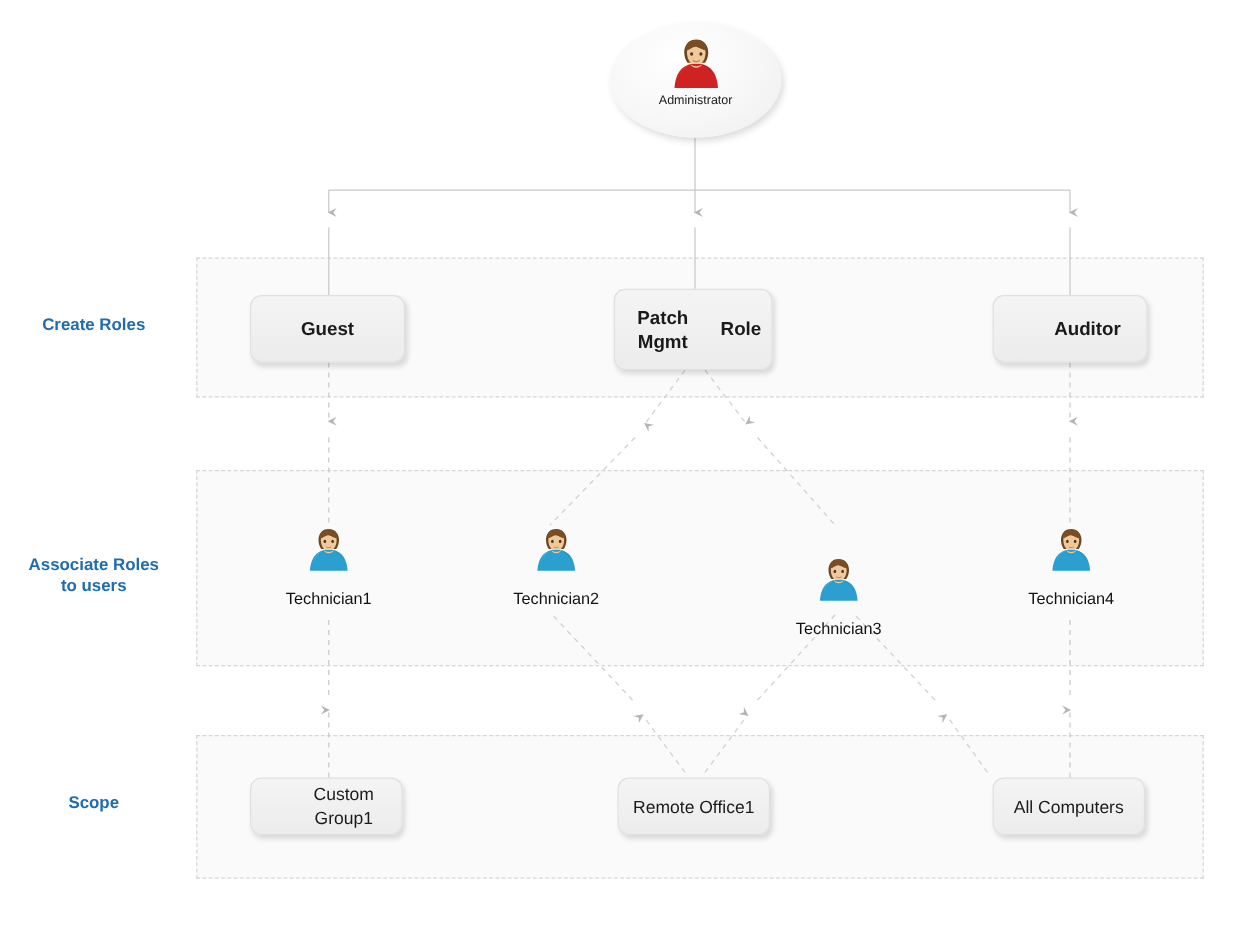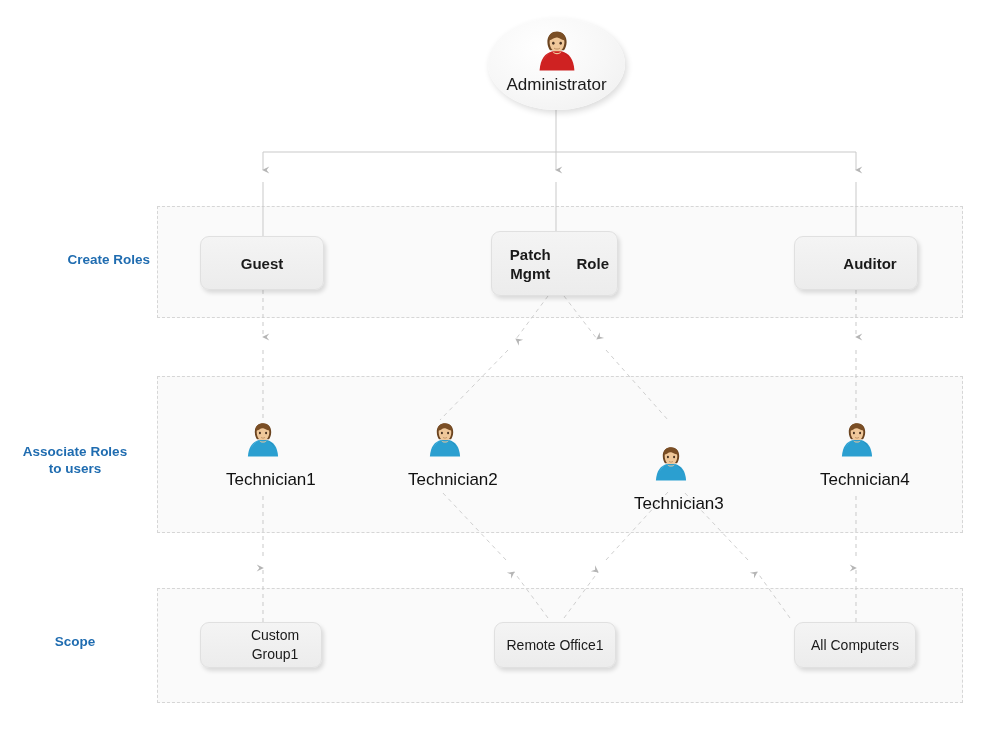--- a/index.html
+++ b/index.html
@@ -86,33 +86,33 @@
     background: radial-gradient(ellipse at 40% 32%, #ffffff 0%, #f7f7f7 55%, #eeeeee 100%);
     box-shadow: 2px 3px 6px rgba(0,0,0,0.14);
     display: flex;
     flex-direction: column;
     align-items: center;
     justify-content: flex-start;
     padding-top: 10px;
     box-sizing: border-box;
   }
   #admin-node .admin-label {
-    font-size: 17px;
+    font-size: 10px;
     color: #1a1a1a;
     margin-top: 1px;
   }
 
   
   .person {
     position: absolute;
     width: 74px;
     text-align: center;
   }
   .person .person-label {
-    font-size: 17px;
+    font-size: 13px;
     color: #111111;
     margin-top: 13px;
     white-space: nowrap;
   }
   .avatar-svg { display: block; margin: 0 auto; }
 </style>
 </head>
 <body>
 
 <div id="stage">
@@ -170,21 +170,21 @@
       <line x1="564" y1="618" x2="598" y2="572" marker-end="url(#arrow-down)"></line>
       <line x1="606" y1="560" x2="668" y2="492"></line>
     </g>
 
     <g stroke="#cfcfcf" stroke-width="1" fill="none" stroke-dasharray="4 4">
       <line x1="790" y1="618" x2="757" y2="572" marker-end="url(#arrow-down)"></line>
       <line x1="748" y1="560" x2="684" y2="492"></line>
     </g>
   </svg>
 
-  <div class="row-caption" style="top:251px;text-align:right;">
+  <div class="row-caption" style="top:251px;">
     <span>Create Roles</span>
   </div>
   <div class="row-caption" style="top:443px;">
     <span>Associate Roles</span><br>
     <span>to users</span>
   </div>
   <div class="row-caption" style="top:633px;">
     <span>Scope</span>
   </div>
 

